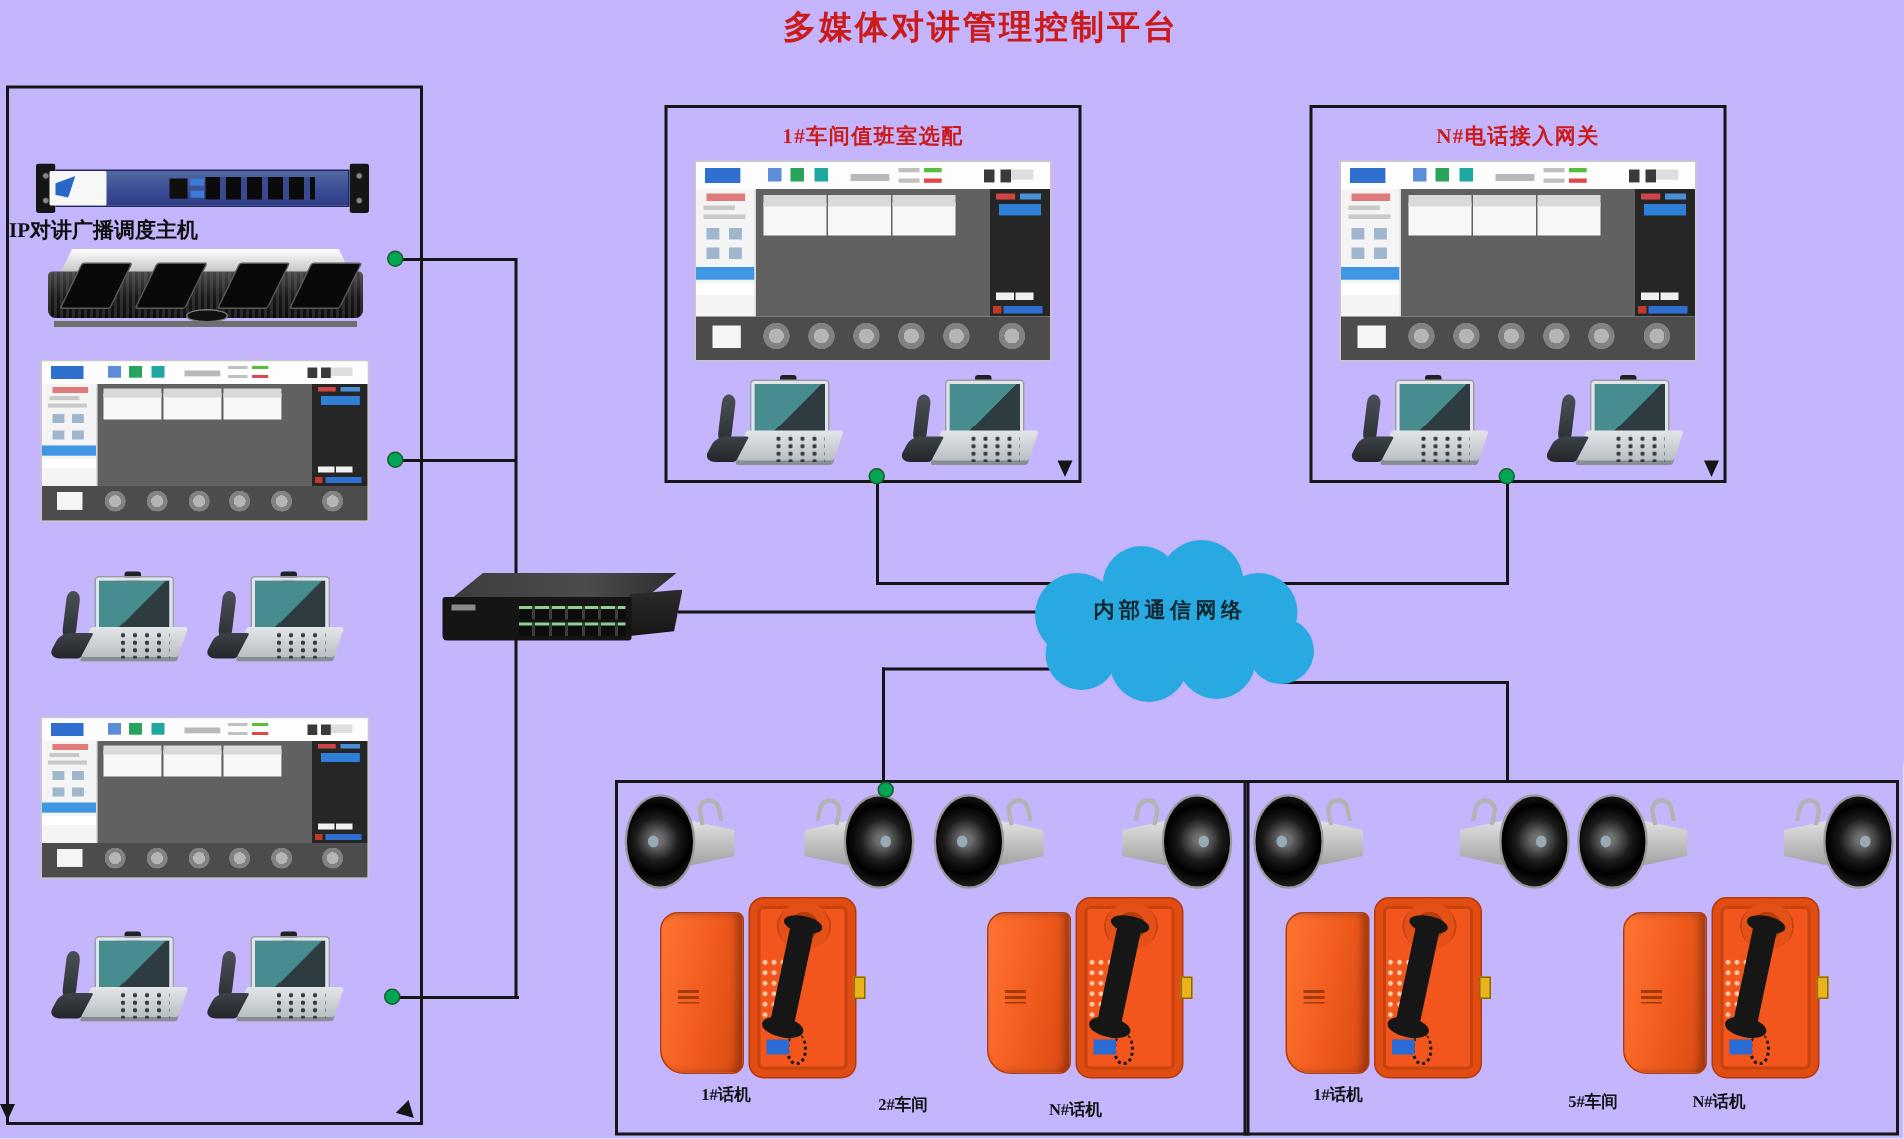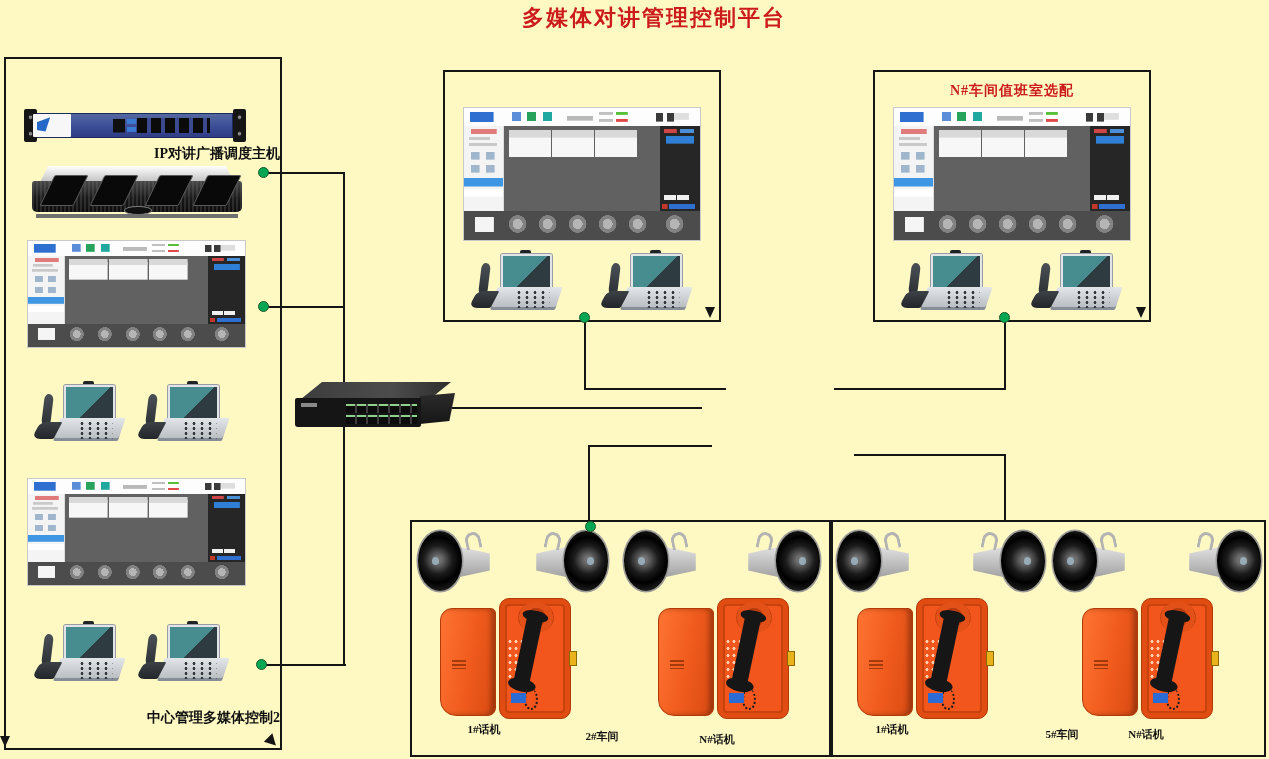--- a/index.html
+++ b/index.html
@@ -1,24 +1,24 @@
 <!DOCTYPE html>
 <html style="--title-red: #cc1b1b; --line: #151515; --dot-green: #00a651; --cloud-blue: #29a9e1; --phone-orange: #f2561d;"><head>
 <meta charset="utf-8">
 <style>
   html,body{margin:0;padding:0;background:#fff;}
-  #canvas{position:relative;width:1269px;height:759px;background:#fef9c3;overflow:hidden;
+  #canvas{position:relative;width:1269px;height:759px;background:#c4b5fd;overflow:hidden;
     font-family:"Liberation Serif","DejaVu Serif",serif;}
   .ln{position:absolute;background:var(--line,#151515);z-index:1;}
   .box{position:absolute;border:2px solid #161616;z-index:2;}
   .box-title{position:absolute;left:0;top:10px;width:100%;text-align:center;
     font-weight:bold;font-size:15px;color:var(--title-red,#cc1b1b);letter-spacing:1px;}
   .main-title{position:absolute;left:398px;top:3px;width:512px;text-align:center;
     font-weight:bold;font-size:22px;letter-spacing:2px;color:var(--title-red,#cc1b1b);}
-  .dev-label{position:absolute;left:0;width:100%;text-align:right;font-weight:bold;
+  .dev-label{position:absolute;left:0;width:100%;text-align:left;font-weight:bold;
     font-size:14px;color:#101010;}
   .wlabel{position:absolute;width:90px;text-align:center;font-weight:bold;font-size:11px;color:#101010;}
   .dot{position:absolute;width:11px;height:11px;border-radius:50%;box-sizing:border-box;
     background:var(--dot-green,#00a651);border:1.5px solid #1c5c2e;z-index:6;}
   .arrow-down{position:absolute;width:0;height:0;border-left:5px solid transparent;
     border-right:5px solid transparent;border-top:11px solid #151515;z-index:5;}
   .arrow-se{position:absolute;width:0;height:0;border-left:6px solid transparent;
     border-right:6px solid transparent;border-top:11px solid #151515;transform:rotate(-45deg);z-index:5;}
   
   .dui{position:absolute;background:#fdfdfd;box-shadow:0 0 0 1px #c9c9c9;z-index:3;}
@@ -264,24 +264,24 @@
         <span class="vp-hsbase"></span>
     </div>
     <div class="vphone" style="left:134px;top:562px">
       <span class="vp-cam"></span>
         <span class="vp-screen"></span>
         <span class="vp-body"></span>
         <span class="vp-keys"></span>
         <span class="vp-handset"></span>
         <span class="vp-hsbase"></span>
     </div>
-    <div class="dev-label" style="top:650px">中心管理多媒体控制2</div>
   </div>
 
   <div class="box" style="left:443px;top:70px;width:274px;height:248px">
+    <div class="box-title" style="font-size:14px">1#车间值班室选配</div>
     <div class="dui" style="left:19px;top:36px;width:236px;height:132px">
       <span class="dui-top"></span>
       <span class="dui-side"></span>
       <span class="dui-main"></span>
       <span class="dui-right"></span>
       <span class="dui-dock"></span>
     </div>
     <div class="vphone" style="left:28px;top:178px">
       <span class="vp-cam"></span>
         <span class="vp-screen"></span>
@@ -294,21 +294,21 @@
       <span class="vp-cam"></span>
         <span class="vp-screen"></span>
         <span class="vp-body"></span>
         <span class="vp-keys"></span>
         <span class="vp-handset"></span>
         <span class="vp-hsbase"></span>
     </div>
   </div>
 
   <div class="box" style="left:873px;top:70px;width:274px;height:248px">
-    <div class="box-title" style="font-size:14px">N#车间值班室选配</div>
+    <div class="box-title" style="font-size:14px">N#电话接入网关</div>
     <div class="dui" style="left:19px;top:36px;width:236px;height:132px">
       <span class="dui-top"></span>
       <span class="dui-side"></span>
       <span class="dui-main"></span>
       <span class="dui-right"></span>
       <span class="dui-dock"></span>
     </div>
     <div class="vphone" style="left:28px;top:178px">
       <span class="vp-cam"></span>
         <span class="vp-screen"></span>
@@ -328,20 +328,36 @@
   </div>
 
   <div class="switch" style="left:295px;top:382px">
     <span class="sw-top"></span>
     <span class="sw-side"></span>
     <span class="sw-front"></span>
     <span class="sw-logo"></span>
     <span class="sw-ports"></span>
   </div>
 
+  <div class="cloud" style="left:676px;top:358px;width:208px;height:114px">
+    <svg width="208" height="114" viewBox="0 0 208 114">
+      <g fill="#29a9e1">
+        <circle cx="42" cy="52" r="28"></circle>
+        <circle cx="85" cy="32" r="26"></circle>
+        <circle cx="125" cy="30" r="28"></circle>
+        <circle cx="163" cy="50" r="26"></circle>
+        <circle cx="178" cy="76" r="22"></circle>
+        <circle cx="135" cy="82" r="26"></circle>
+        <circle cx="90" cy="84" r="26"></circle>
+        <circle cx="45" cy="78" r="24"></circle>
+        <rect x="32" y="36" width="144" height="48"></rect>
+      </g>
+    </svg>
+    <div class="cloud-label">内部通信网络</div>
+  </div>
 
   <div class="box" style="left:410px;top:520px;width:419px;height:233px">
     <div class="speaker" style="left:6px;top:8px">
       <span class="sp-cone"></span>
         <span class="sp-hook"></span>
         <span class="sp-bell"></span>
     </div>
     <div class="speaker flip" style="left:122px;top:8px">
       <span class="sp-cone"></span>
         <span class="sp-hook"></span>

